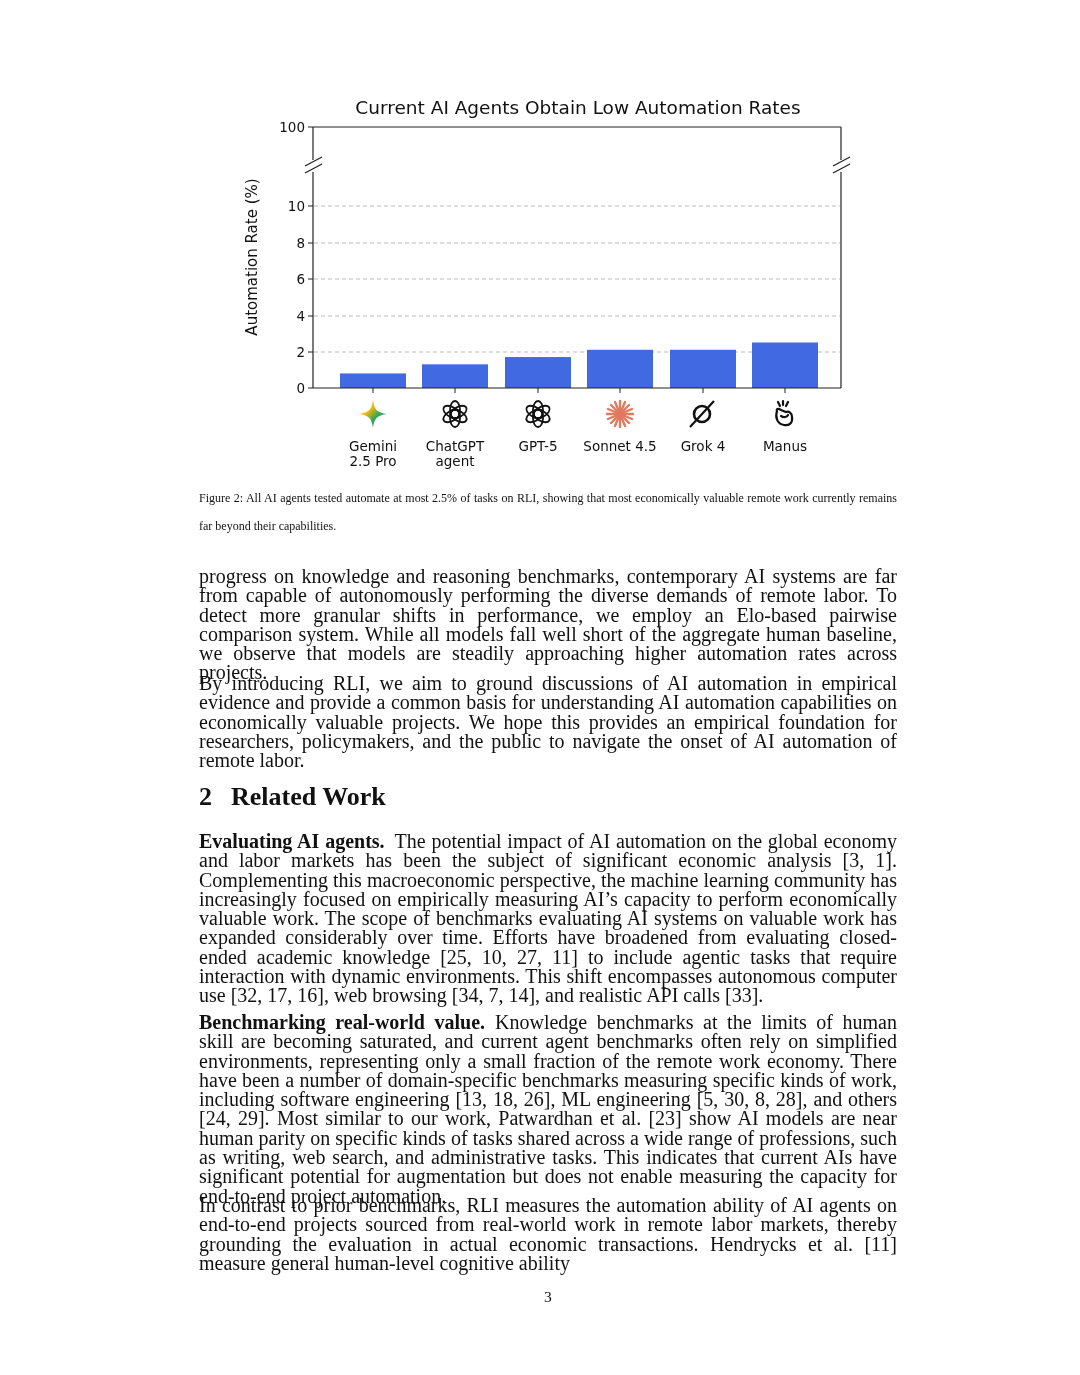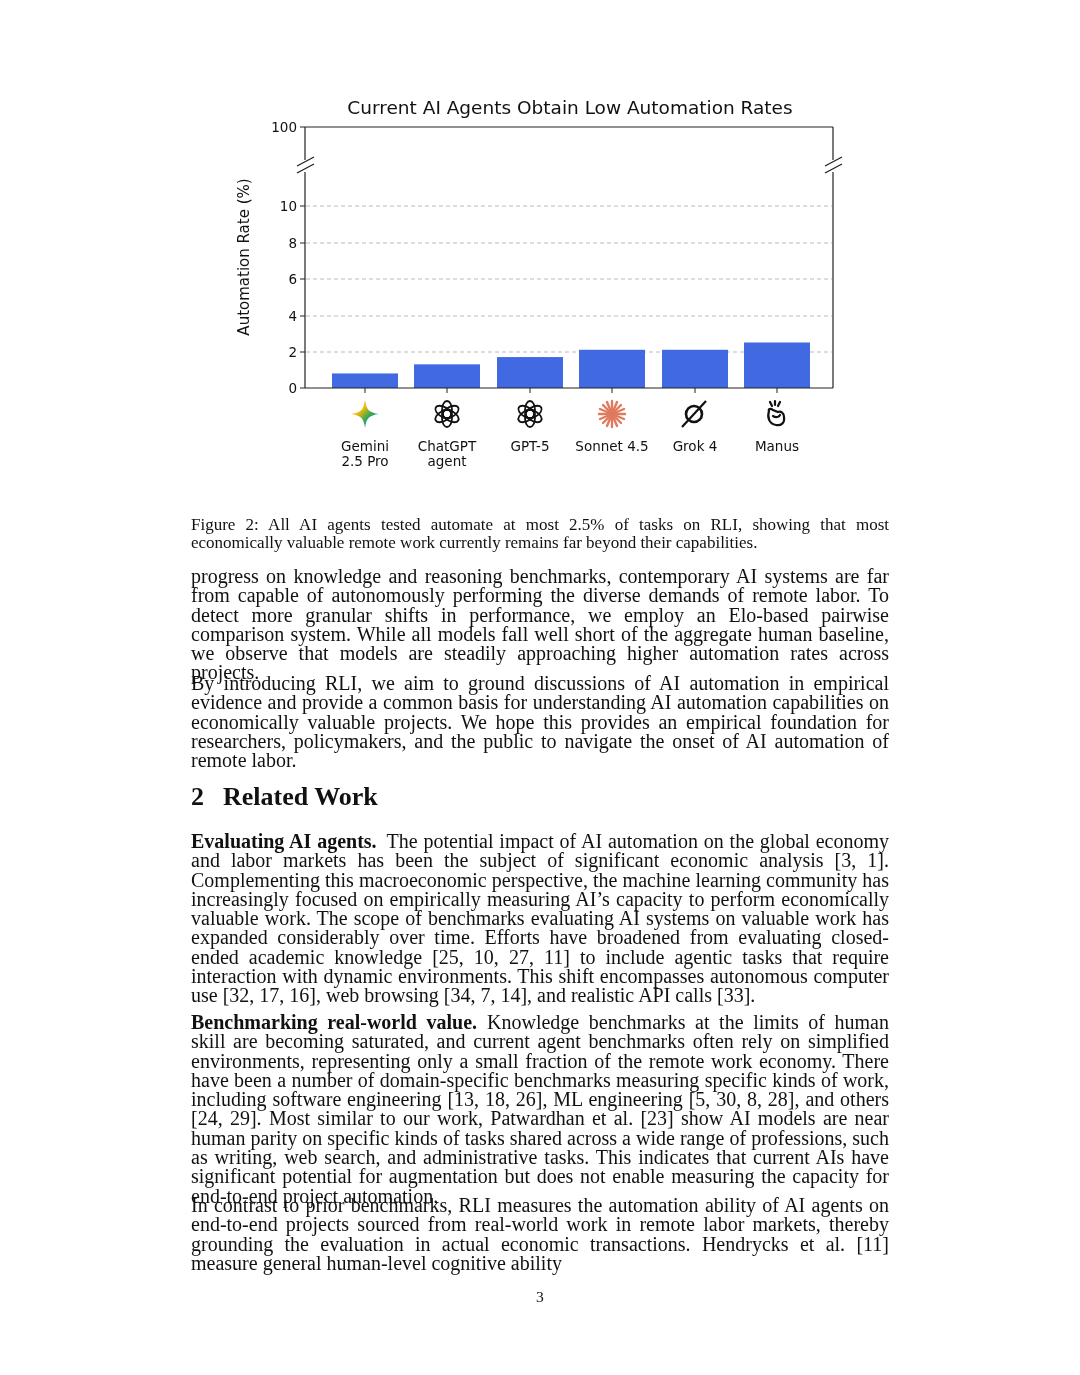--- a/index.html
+++ b/index.html
@@ -1,24 +1,24 @@
 <!DOCTYPE html>
 <html><head>
 <meta charset="utf-8">
 <style>
   html, body { margin: 0; padding: 0; background: #ffffff; }
   body { width: 1080px; height: 1375px; position: relative; overflow: hidden; color: #111; }
-  .page { position: absolute; left: 0; top: 0; width: 1018px; height: 1375px; }
+  .page { position: absolute; left: 8px; top: 0; width: 1018px; height: 1375px; }
   .chart-svg { position: absolute; left: 0; top: 0; }
   .chart-svg text { font-family: "DejaVu Sans", sans-serif; fill: #111; }
   .caption, .para, .section-heading, .page-number {
     position: absolute; left: 191px; width: 698px;
     font-family: "Liberation Serif", serif; color: #111;
   }
-  .caption { top: 484px; font-size: 17px; line-height: 18px; text-align: justify; margin-top: 32px; }
+  .caption { top: 484px; font-size: 12px; line-height: 28px; text-align: justify; }
   .para { font-size: 20px; line-height: 19.3px; text-align: justify; margin: 0; }
   .para .run-in { font-weight: bold; margin-right: 10px; }
   .section-heading { top: 782px; font-size: 26px; font-weight: bold; }
   .section-heading .num { display: inline-block; width: 32px; }
   .page-number { top: 1288px; text-align: center; font-size: 15.6px; }
 </style>
 </head>
 <body>
 
 <div class="page">

